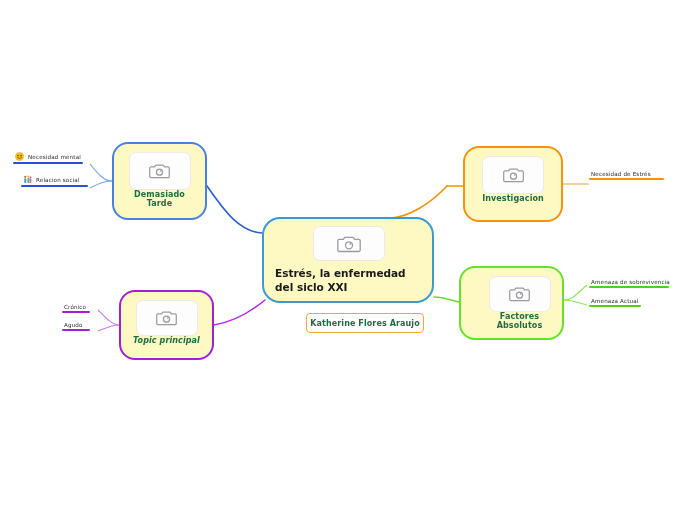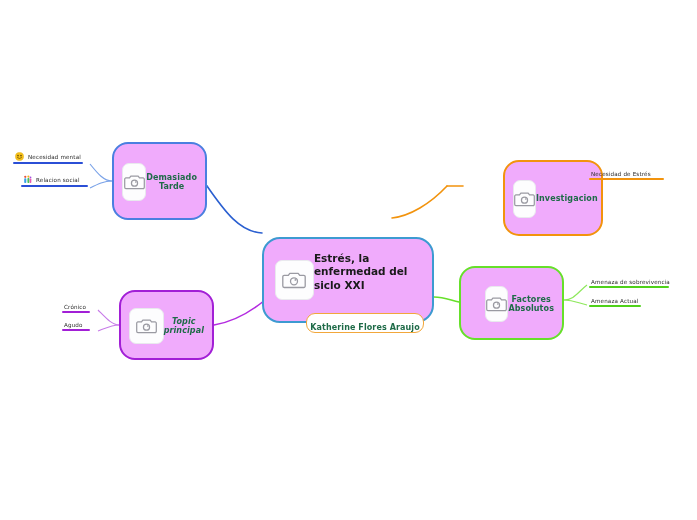--- a/index.html
+++ b/index.html
@@ -28,25 +28,26 @@
     left: 0; top: 0;
     width: 697px;
     height: 520px;
     pointer-events: none;
   }
 
   
   .node {
     position: absolute;
     box-sizing: border-box;
-    background: #f0abfc;
+    background: #fef9c3;
     border-radius: 16px;
     border-width: 2px;
     border-style: solid;
     display: flex;
+    flex-direction: column;
     align-items: center;
     padding: 8px 8px 6px 8px;
   }
   .node .thumb {
     box-sizing: border-box;
     border: 1px solid #e9e9ee;
     border-radius: 7px;
     background: #fdfdfe;
     display: flex;
     align-items: center;
@@ -63,21 +64,20 @@
   
   #node-center {
     left: 262px;
     top: 217px;
     width: 172px;
     height: 86px;
     border-color: #3d9ad1;
     border-radius: 18px;
     align-items: stretch;
     padding: 7px 9px 7px 11px;
-    margin-top: 20px;
   }
   #node-center .thumb {
     width: 72px;
     height: 40px;
     align-self: center;
   }
   #node-center .center-title {
     margin-top: 6px;
     font-size: 10.5px;
     font-weight: bold;
@@ -96,24 +96,23 @@
 
   #node-topic {
     left: 119px; top: 290px;
     width: 95px; height: 70px;
     border-color: #a21fd6;
     font-style: italic;
   }
   #node-topic .thumb { width: 62px; height: 36px; }
 
   #node-investigacion {
-    left: 463px; top: 160px;
+    left: 463px; top: 146px;
     width: 100px; height: 76px;
     border-color: #f2930d;
-    margin-left: 40px;
   }
   #node-investigacion .thumb { width: 62px; height: 38px; }
 
   #node-factores {
     left: 459px; top: 266px;
     width: 105px; height: 74px;
     border-color: #66e02a;
     padding-left: 24px;
   }
   #node-factores .thumb { width: 62px; height: 36px; }
@@ -125,24 +124,24 @@
 
   
   #author-pill {
     position: absolute;
     left: 306px;
     top: 313px;
     width: 118px;
     height: 20px;
     box-sizing: border-box;
     border: 1.4px solid #f2a73b;
-    border-radius: 9px;
+    border-radius: 4px;
     background: #ffffff;
     display: flex;
-    align-items: flex-end;
+    align-items: center;
     justify-content: center;
     font-size: 8px;
     font-weight: bold;
     color: #1f6b48;
     letter-spacing: .1px;
   }
 
   
   .leaf {
     position: absolute;

